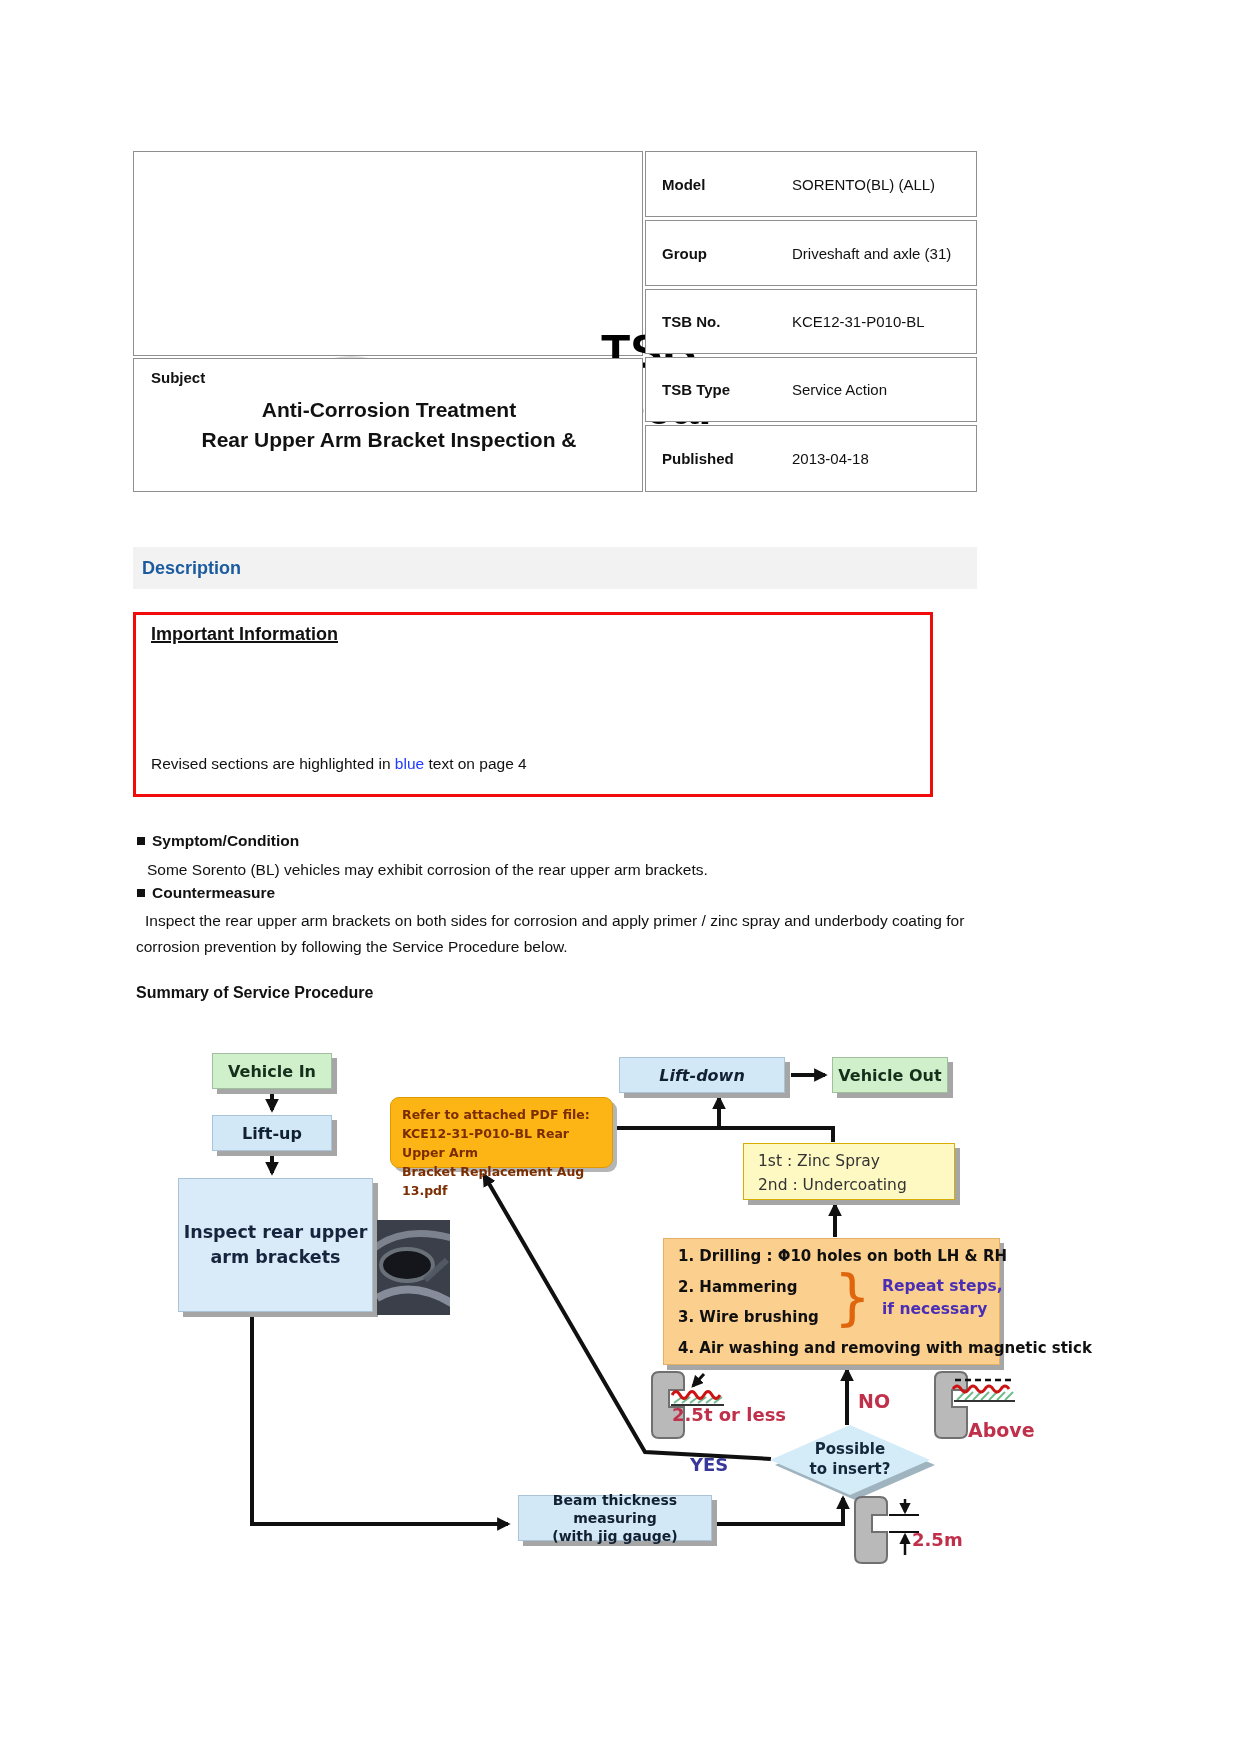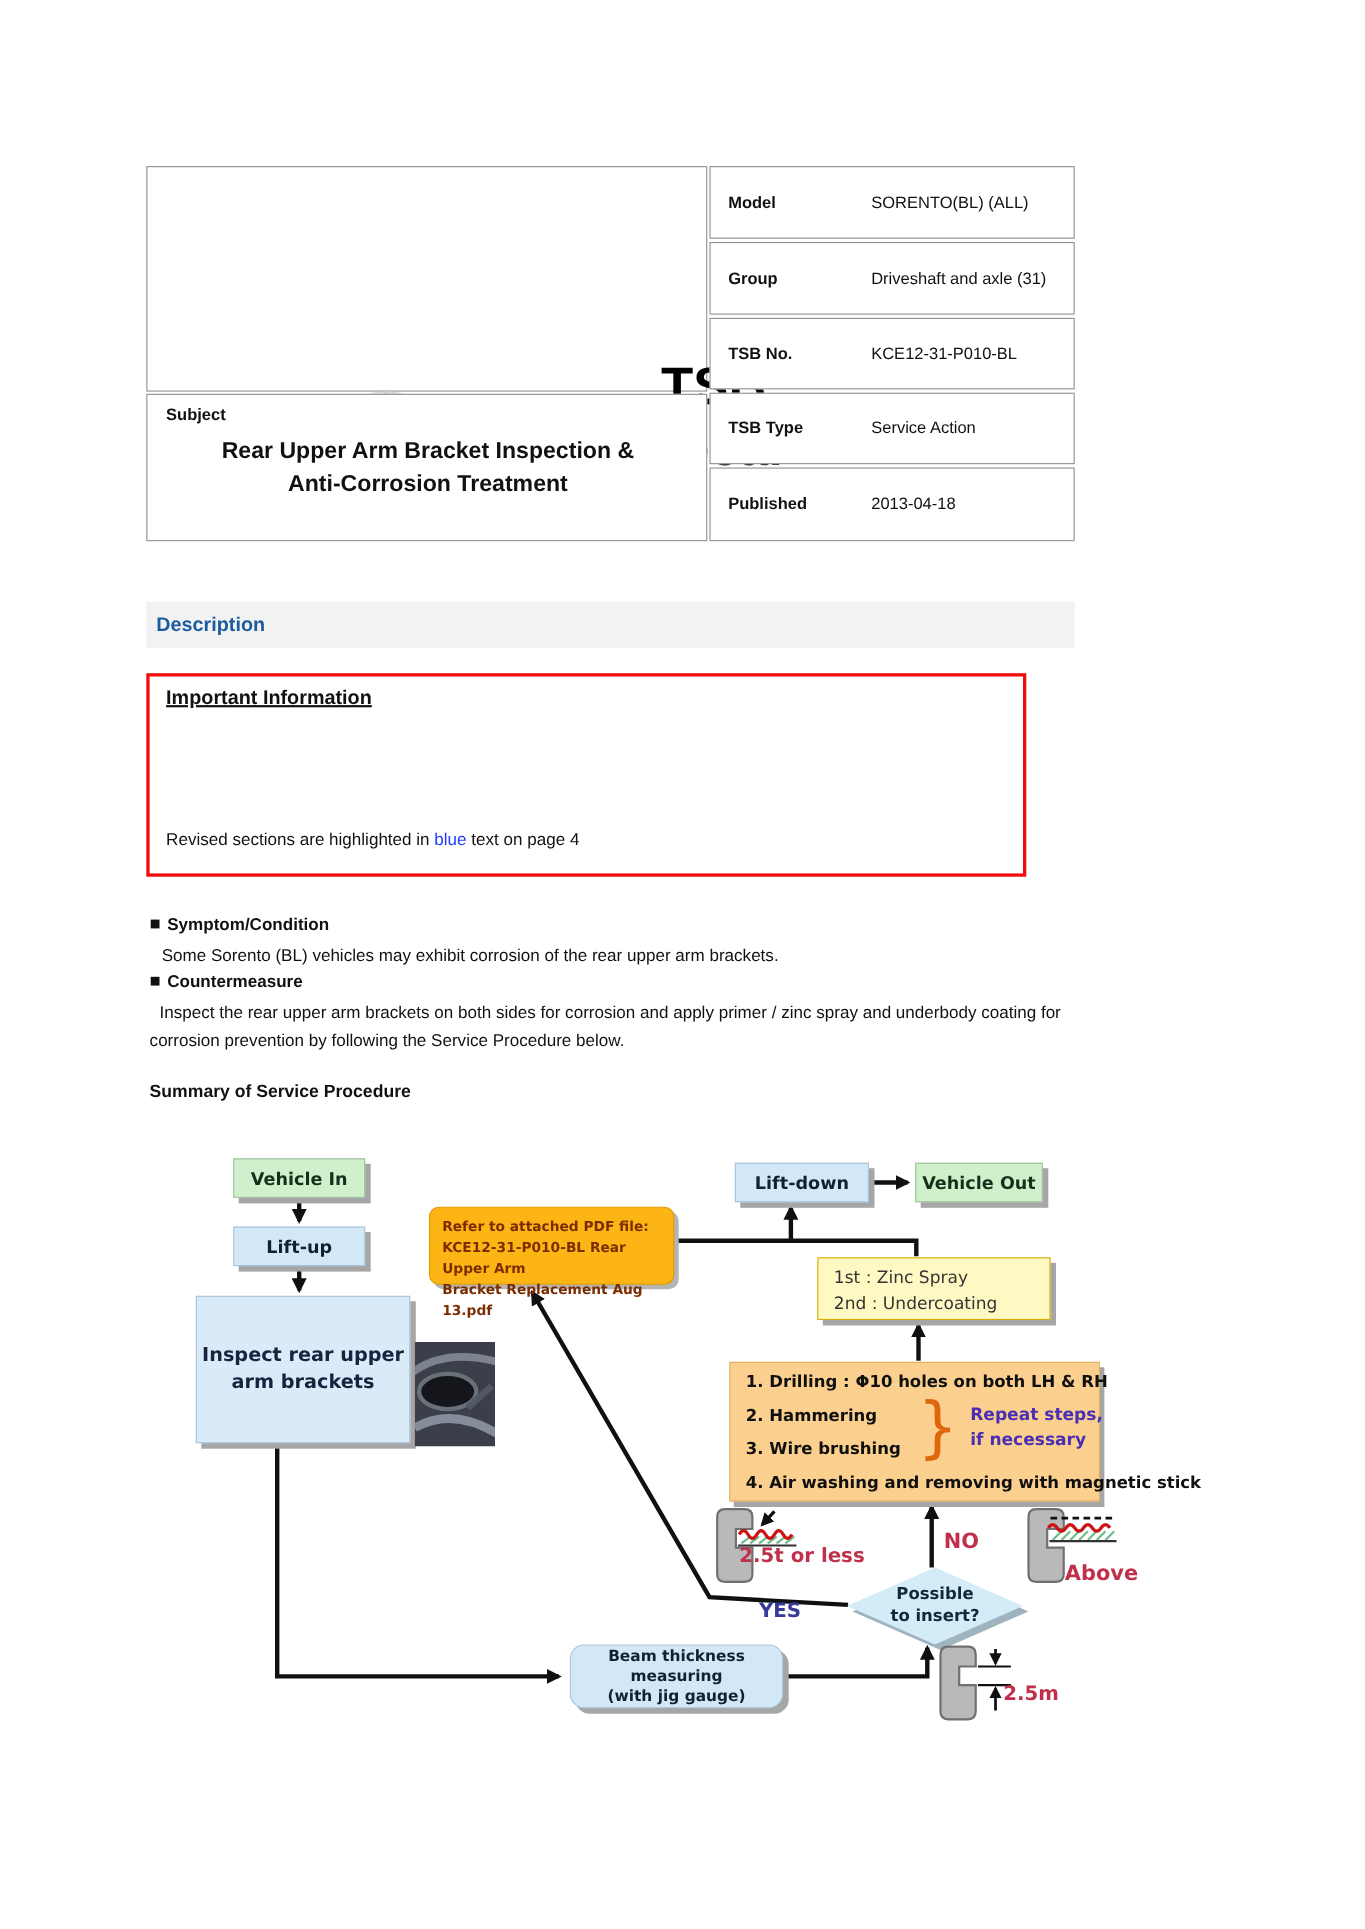--- a/index.html
+++ b/index.html
@@ -84,22 +84,22 @@
     </div>
     <div class="tsb-title">
       <div>TSB</div>
       <div>Local</div>
     </div>
   </div>
 
   <div class="cell" style="left:133px;top:358px;width:510px;height:134px;">
     <div class="subject-label" style="left:17px;top:10px;position:absolute;">Subject</div>
     <div class="subject-title" style="left:7px;top:36px;position:absolute;">
+      <div>Anti-Corrosion Treatment</div>
       <div>Rear Upper Arm Bracket Inspection &amp;</div>
-      <div>Anti-Corrosion Treatment</div>
     </div>
   </div>
 
   <div class="info-row" style="left:645px;top:151px;width:332px;height:66px;">
     <span class="info-label">Model</span>
     <span class="info-value">SORENTO(BL) (ALL)</span>
   </div>
   <div class="info-row" style="left:645px;top:220px;width:332px;height:66px;">
     <span class="info-label">Group</span>
     <span class="info-value">Driveshaft and axle (31)</span>
@@ -171,21 +171,21 @@
       <path d="M0,78 Q35,58 78,85" stroke="#9aa0ac" stroke-width="8" fill="none" opacity="0.8"></path>
       <path d="M48,60 L70,40" stroke="#555b66" stroke-width="6" opacity="0.9"></path>
     </svg>
 
     <div class="pdf-note" style="left:235px;top:57px;width:223px;height:71px;">
       <div>Refer to attached PDF file:</div>
       <div>KCE12-31-P010-BL Rear Upper Arm</div>
       <div>Bracket Replacement Aug 13.pdf</div>
     </div>
 
-    <div class="fbox blue" style="left:513px;top:17px;width:122px;height:36px;">Lift-down</div>
+    <div class="fbox blue" style="left:464px;top:17px;width:166px;height:36px;font-style:italic;">Lift-down</div>
     <div class="fbox green" style="left:677px;top:17px;width:116px;height:36px;">Vehicle Out</div>
 
     <div class="zinc" style="left:588px;top:103px;width:212px;height:57px;">
       <div>1st : Zinc Spray</div>
       <div>2nd : Undercoating</div>
     </div>
 
     <div class="peach" style="left:508px;top:198px;width:337px;height:127px;padding-left:20px;">
       <div class="step" style="top:8px;">1. Drilling : Φ10 holes on both LH &amp; RH</div>
       <div class="step" style="top:39px;">2. Hammering</div>
@@ -242,21 +242,21 @@
       <div class="diamond shadow"></div>
       <div class="diamond face"></div>
       <div class="diamond-text">
         <div>Possible</div>
         <div>to insert?</div>
       </div>
     </div>
 
     <div class="yes-label" style="left:535px;top:414px;">YES</div>
 
-    <div class="fbox blue" style="left:363px;top:455px;width:194px;height:58px;font-size:14px;line-height:18px;border-radius:13px;">
+    <div class="fbox blue" style="left:363px;top:455px;width:194px;height:46px;font-size:14px;line-height:18px;">
       <div>
         <div>Beam thickness</div>
         <div>measuring</div>
         <div>(with jig gauge)</div>
       </div>
     </div>
 
     <svg class="jig" style="left:698px;top:453px;" width="110" height="74" viewBox="0 0 110 74">
       <defs>
         <marker id="ah3" viewBox="0 0 10 10" refX="8" refY="5" markerWidth="4.5" markerHeight="4.5" orient="auto-start-reverse">

